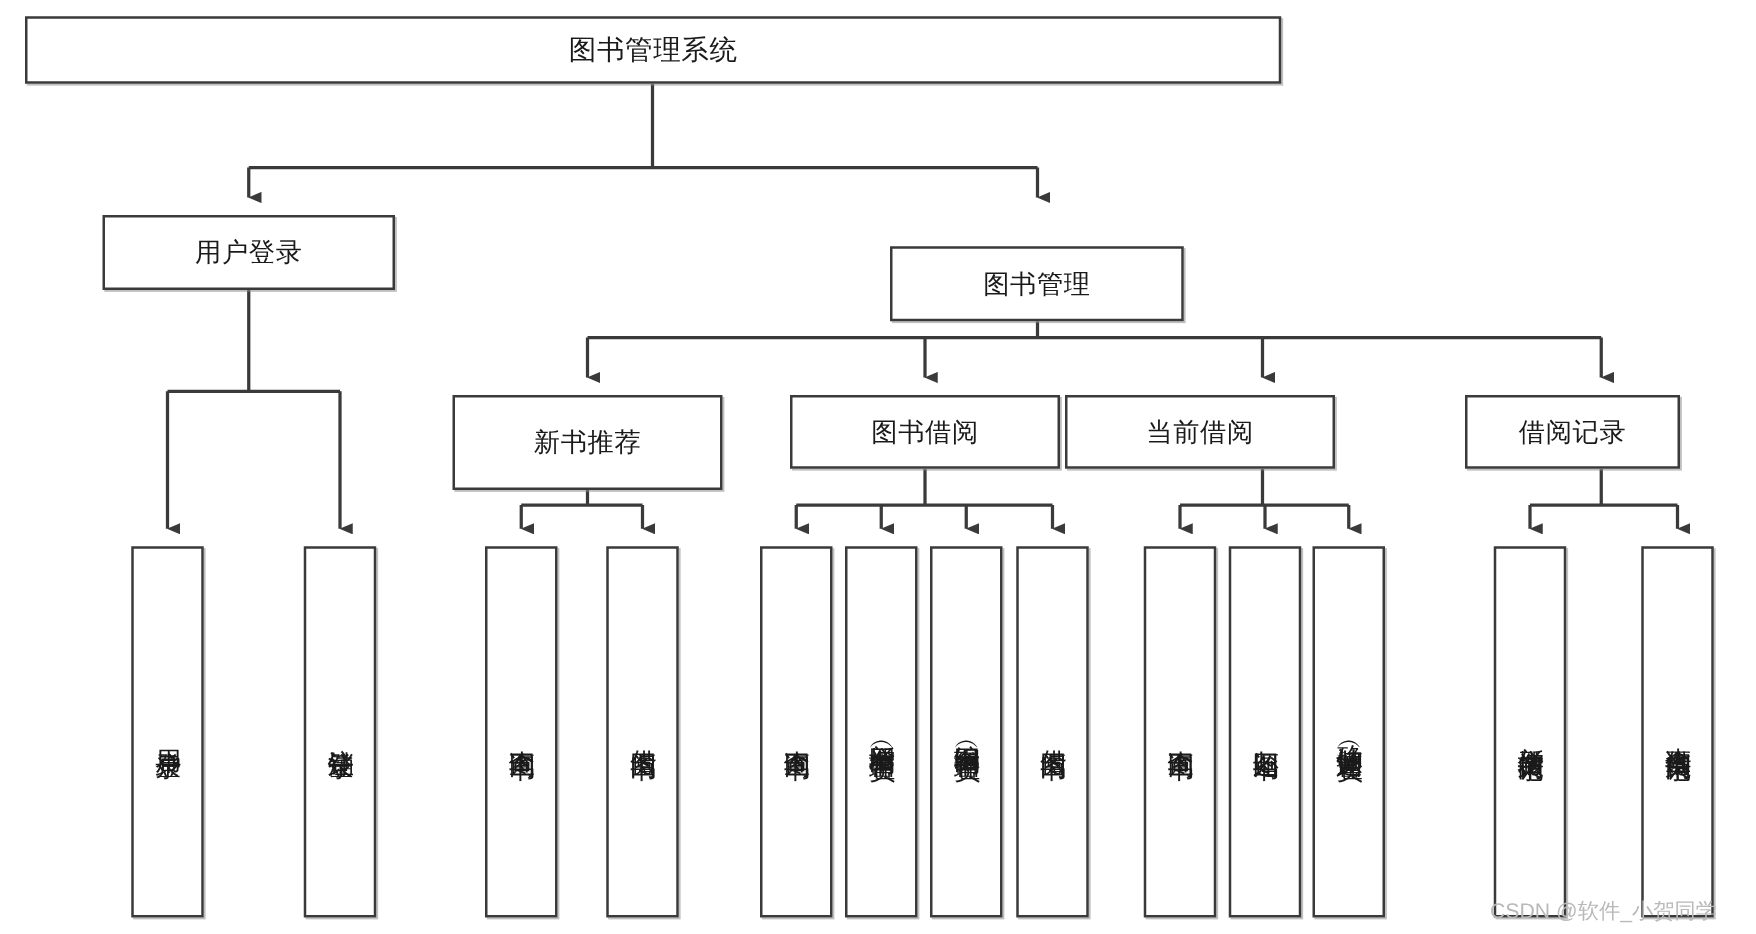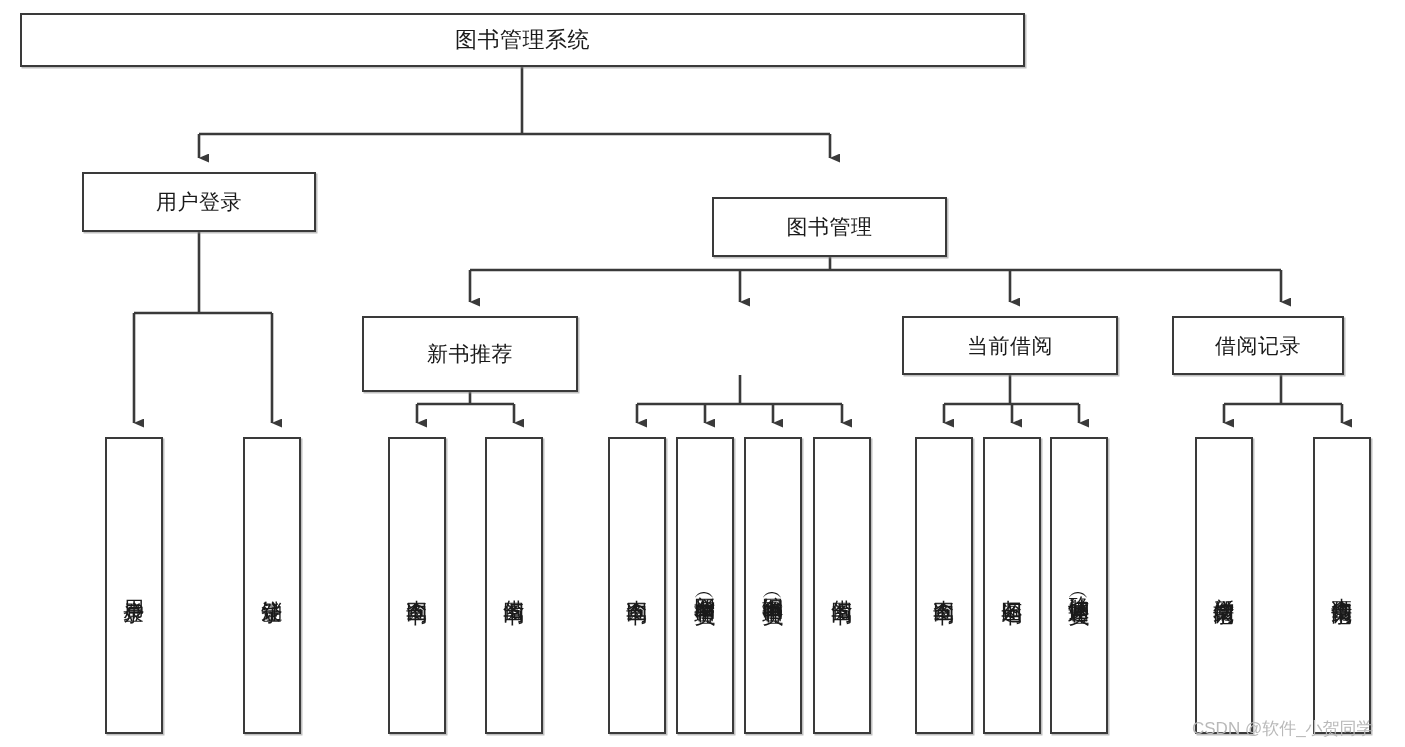--- a/index.html
+++ b/index.html
@@ -130,21 +130,24 @@
   <div class="node-box node-l2" style="left:82px; top:172px; width:234px; height:60px;">
     <span class="node-label">用户登录</span>
   </div>
   <div class="node-box node-l2" style="left:712px; top:172px; width:235px; height:60px;margin-top:25px;">
     <span class="node-label">图书管理</span>
   </div>
 
   <div class="node-box node-l3" style="left:362px; top:316px; width:216px; height:76px;">
     <span class="node-label">新书推荐</span>
   </div>
-  <div class="node-box node-l3" style="left:902px; top:316px; width:216px; height:59px;">
+  <div class="node-box node-l3" style="left:632px; top:316px; width:216px; height:59px;">
+    <span class="node-label">图书借阅</span>
+  </div>
+  <div class="node-box node-l3" style="left:852px; top:316px; width:216px; height:59px;">
     <span class="node-label">当前借阅</span>
   </div>
   <div class="node-box node-l3" style="left:1172px; top:316px; width:172px; height:59px;">
     <span class="node-label">借阅记录</span>
   </div>
 
   <div class="node-box node-leaf" style="left:105px; top:437px; width:58px; height:297px;">
     <span class="node-label">用户登录</span>
   </div>
   <div class="node-box node-leaf" style="left:243px; top:437px; width:58px; height:297px;">

